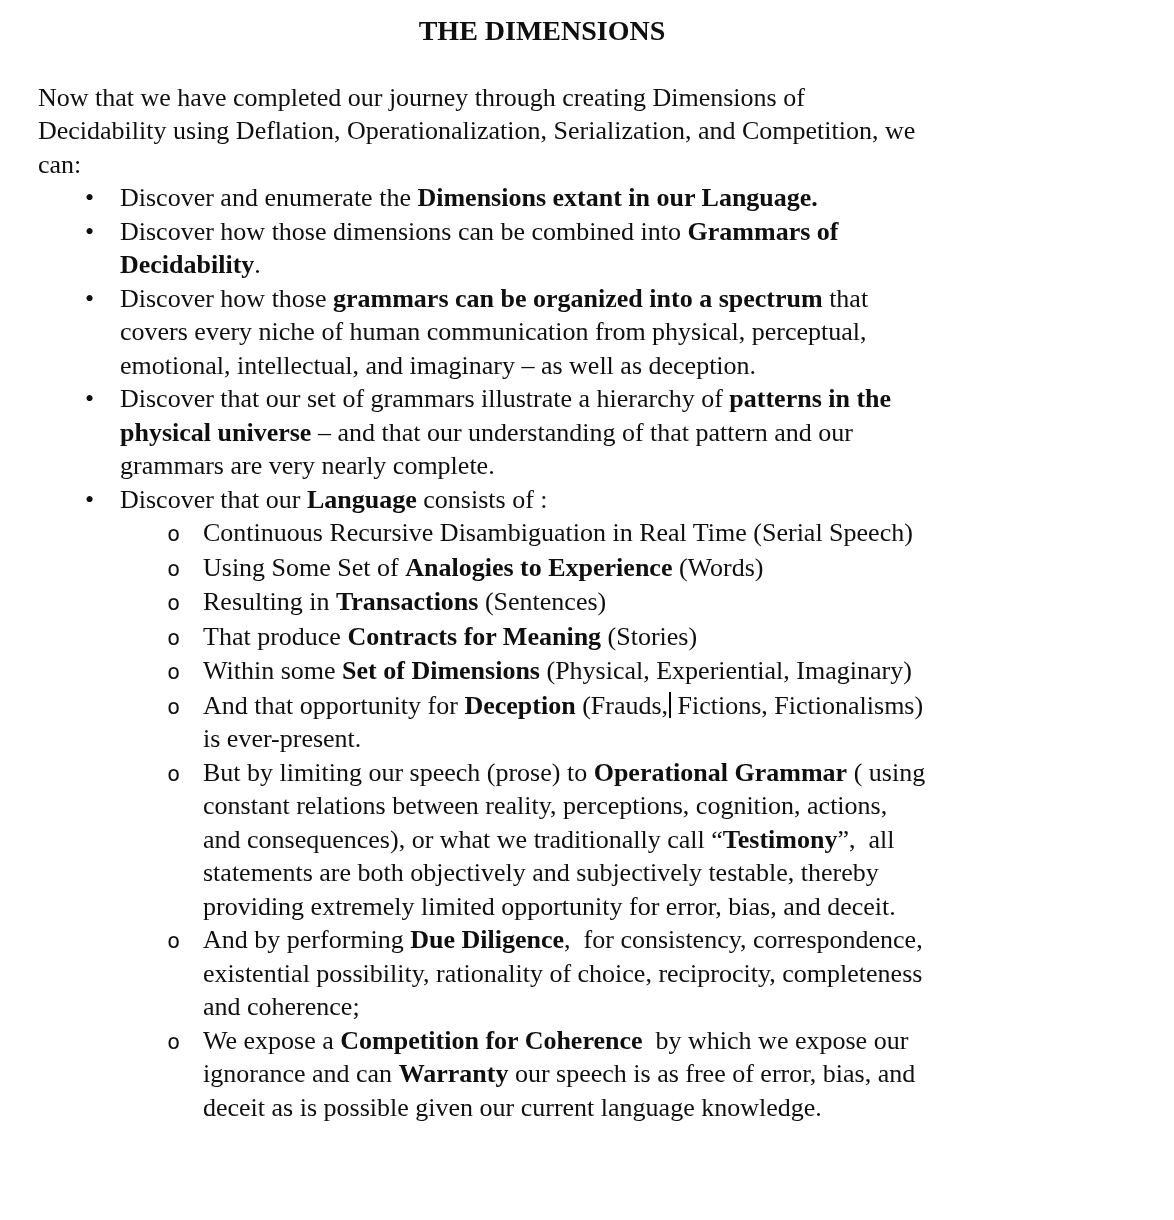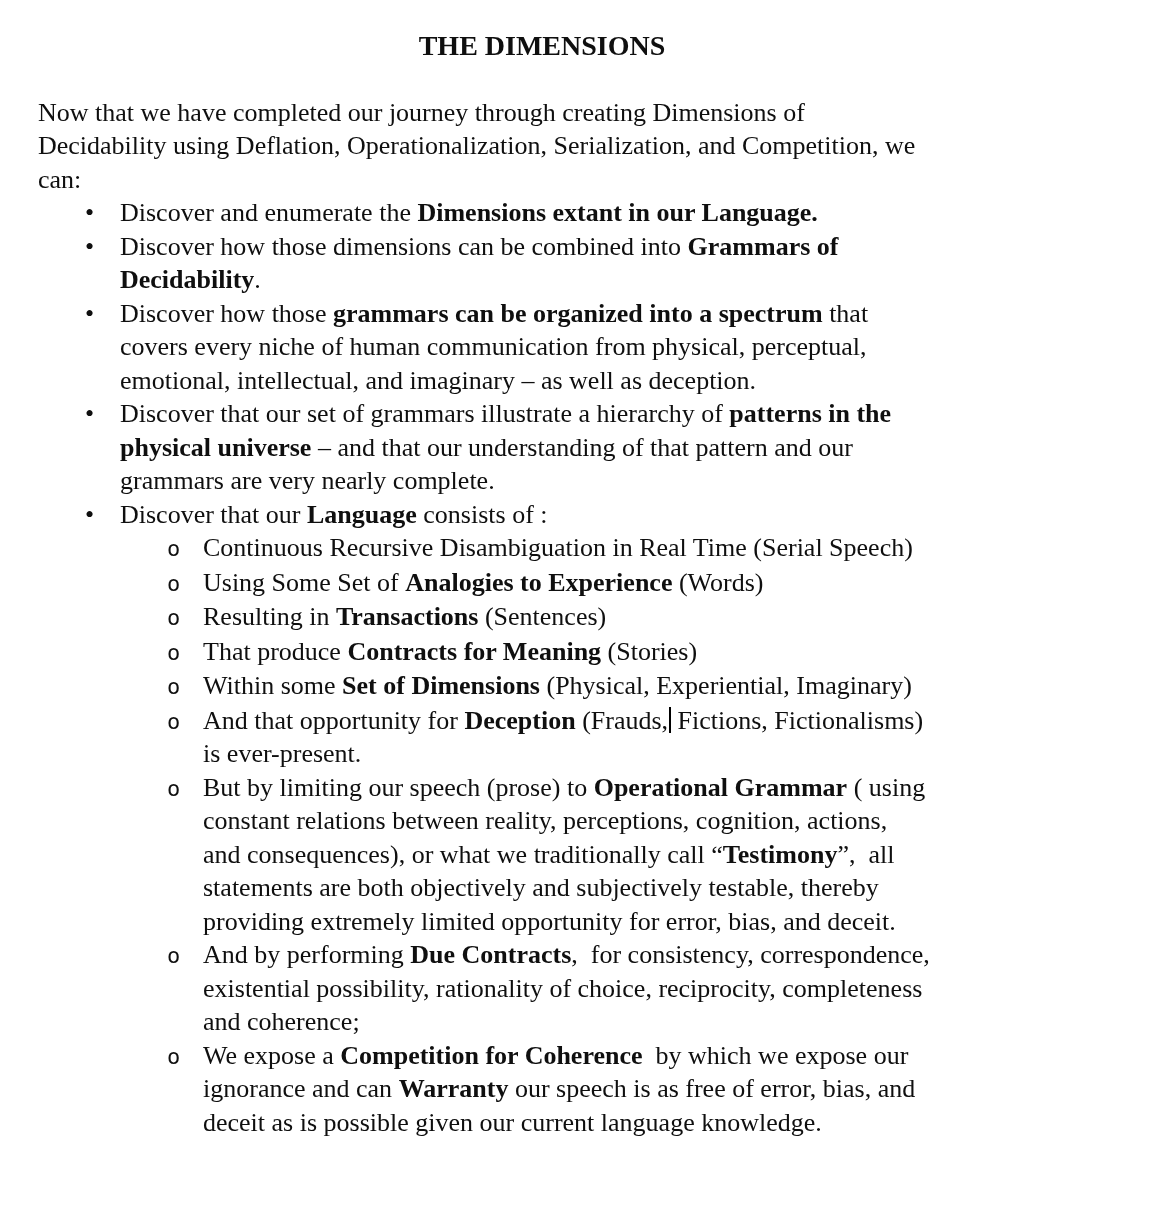--- a/index.html
+++ b/index.html
@@ -7,21 +7,21 @@
     padding: 0;
     width: 1174px;
     height: 1220px;
     background: #ffffff;
     overflow: hidden;
   }
   .page {
     box-sizing: border-box;
     width: 1174px;
     height: 896px;
-    padding: 29px 0 0 38px;
+    padding: 14px 0 0 38px;
     font-family: "Liberation Serif", serif;
     color: #0f0f0f;
     font-size: 26px;
     line-height: 33.5px;
   }
   .title-block {
     width: 1008px;
     text-align: center;
     font-weight: bold;
     font-size: 28px;
@@ -105,20 +105,20 @@
 physical universe</span><span> – and that our understanding of that pattern and our
 grammars are very nearly complete.</span></span>
       </li>
       <li>
         <span class="m1">•</span>
         <span class="txt"><span>Discover that our </span><span class="b">Language</span><span> consists of :</span><ul class="l2"><li><span class="m2">o</span><span class="txt"><span>Continuous Recursive Disambiguation in Real Time (Serial Speech)</span></span></li><li><span class="m2">o</span><span class="txt"><span>Using Some Set of </span><span class="b">Analogies to Experience</span><span> (Words)</span></span></li><li><span class="m2">o</span><span class="txt"><span>Resulting in </span><span class="b">Transactions</span><span> (Sentences)</span></span></li><li><span class="m2">o</span><span class="txt"><span>That produce </span><span class="b">Contracts for Meaning</span><span> (Stories)</span></span></li><li><span class="m2">o</span><span class="txt"><span>Within some </span><span class="b">Set of Dimensions</span><span> (Physical, Experiential, Imaginary)</span></span></li><li><span class="m2">o</span><span class="txt"><span>And that opportunity for </span><span class="b">Deception</span><span> (Frauds,</span><span class="caret"></span><span> Fictions, Fictionalisms)
 is ever-present.</span></span></li><li><span class="m2">o</span><span class="txt"><span>But by limiting our speech (prose) to </span><span class="b">Operational Grammar</span><span> ( using
 constant relations between reality, perceptions, cognition, actions,
 and consequences), or what we traditionally call “</span><span class="b">Testimony</span><span>”,  all
 statements are both objectively and subjectively testable, thereby
-providing extremely limited opportunity for error, bias, and deceit.</span></span></li><li><span class="m2">o</span><span class="txt"><span>And by performing </span><span class="b">Due Contracts</span><span>,  for consistency, correspondence,
+providing extremely limited opportunity for error, bias, and deceit.</span></span></li><li><span class="m2">o</span><span class="txt"><span>And by performing </span><span class="b">Due Diligence</span><span>,  for consistency, correspondence,
 existential possibility, rationality of choice, reciprocity, completeness
 and coherence;</span></span></li><li><span class="m2">o</span><span class="txt"><span>We expose a </span><span class="b">Competition for Coherence</span><span>  by which we expose our
 ignorance and can </span><span class="b">Warranty</span><span> our speech is as free of error, bias, and
 deceit as is possible given our current language knowledge.</span></span></li></ul></span>
       </li>
     </ul>
 </div>
 
 </body></html>

